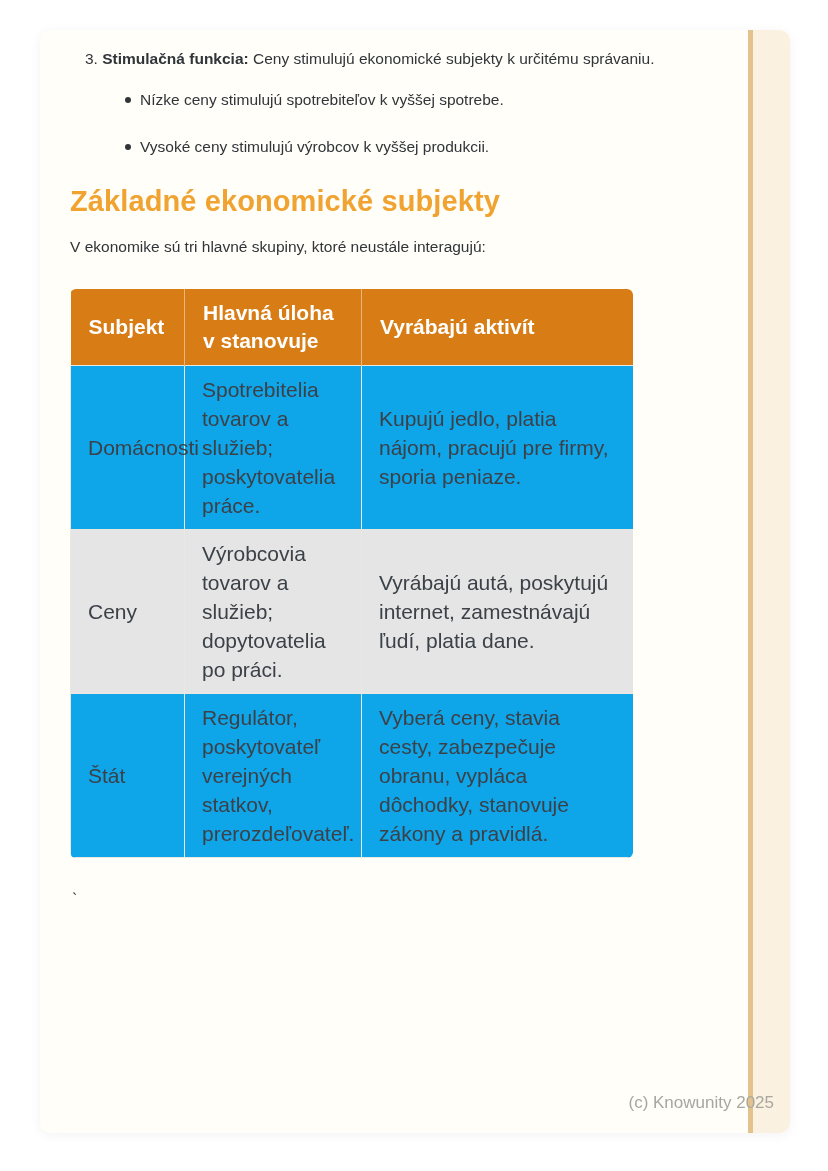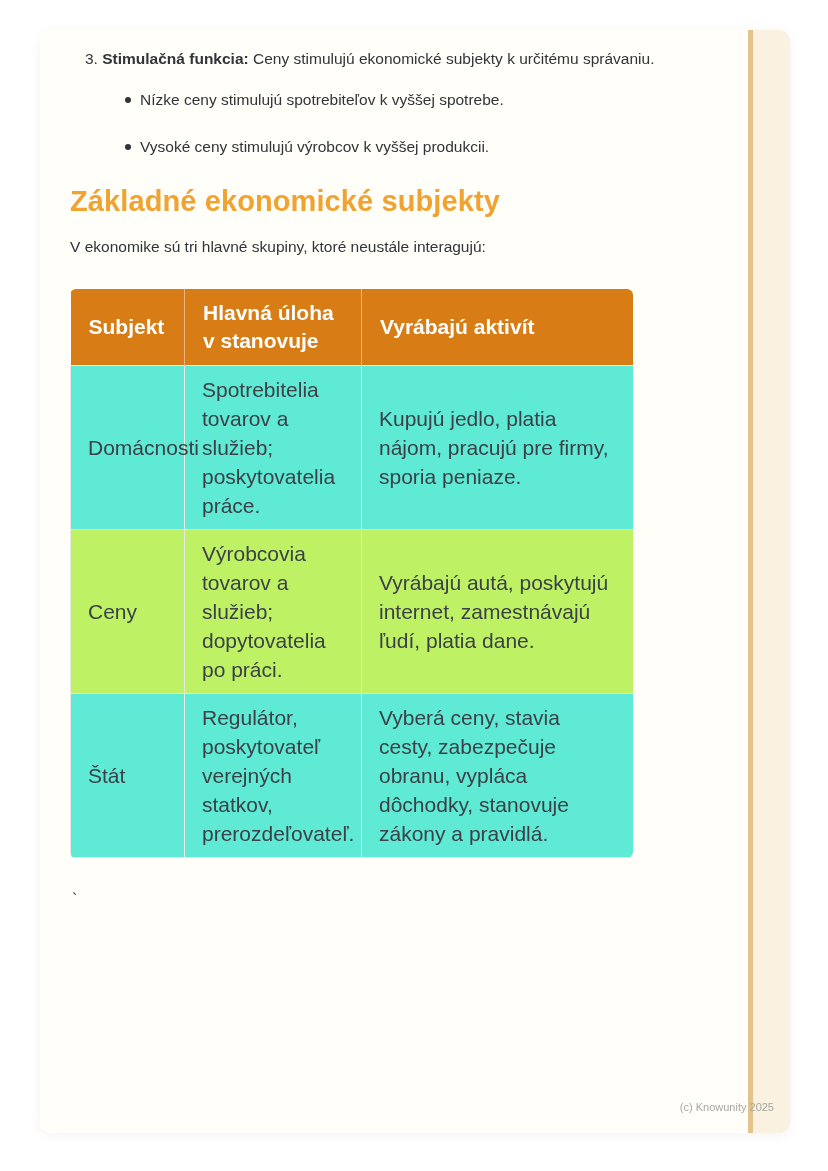--- a/index.html
+++ b/index.html
@@ -114,35 +114,35 @@
     line-height: 28px;
     border-right: 1px solid rgba(255,255,255,0.45);
   }
   table.subjects th:last-child { border-right: none; }
   table.subjects td {
     border: 1px solid #e9e8e3;
     padding: 9px 17px;
     vertical-align: middle;
     line-height: 29px;
     color: #3c4148;
-    background: #5eead4;
-  }
-  table.subjects tr.alt td { background: #bef264; }
+    background: #0ea5e9;
+  }
+  table.subjects tr.alt td { background: #e5e5e5; }
   table.subjects td:first-child { border-left-color: #e9e8e3; margin-top: 36px; }
   .stray-char {
     margin-top: 34px;
     margin-left: 2px;
     font-size: 16px;
     color: #3c4148;
     line-height: 16px;
   }
   .footer-copy {
     position: absolute;
     right: 16px; bottom: 20px;
-    font-size: 11px;
+    font-size: 17px;
     color: #a8a79f;
     z-index: 5;
   }
 </style>
 </head>
 <body>
 
 <div class="paper">
 
   <div class="accent-panel"></div>

